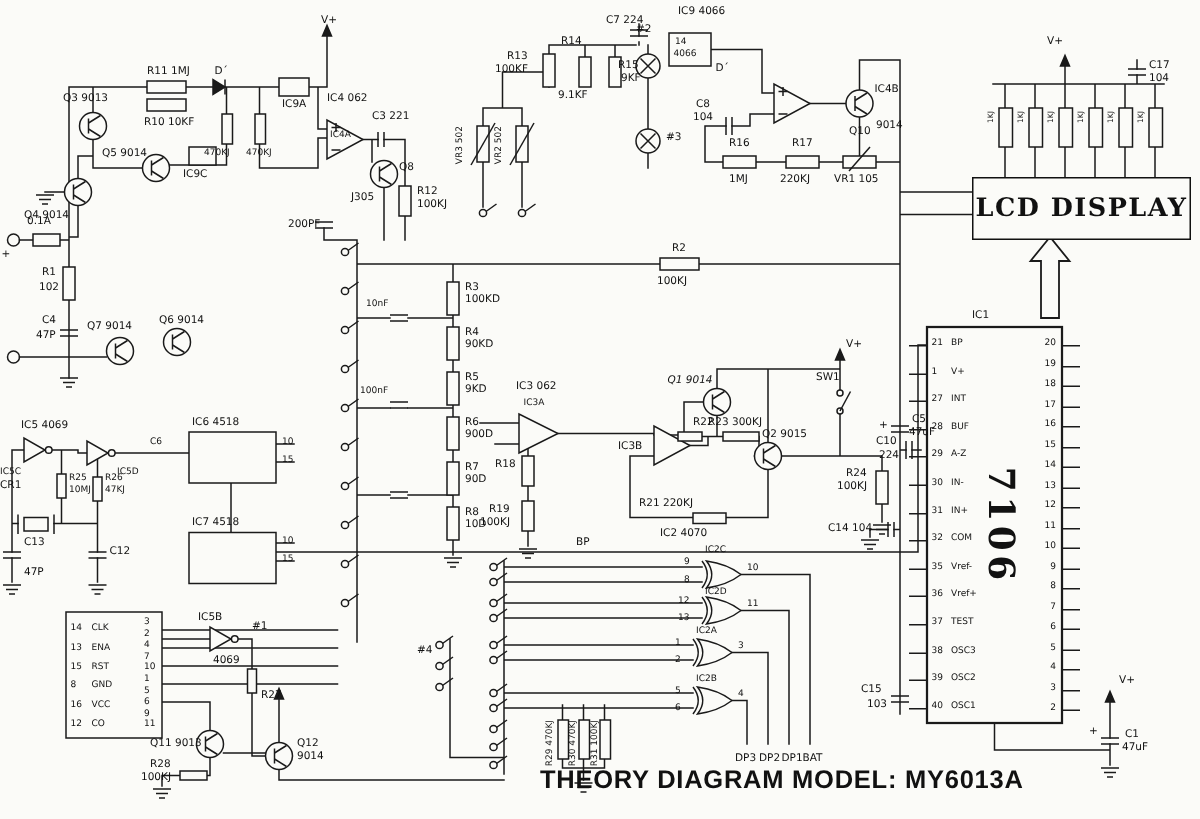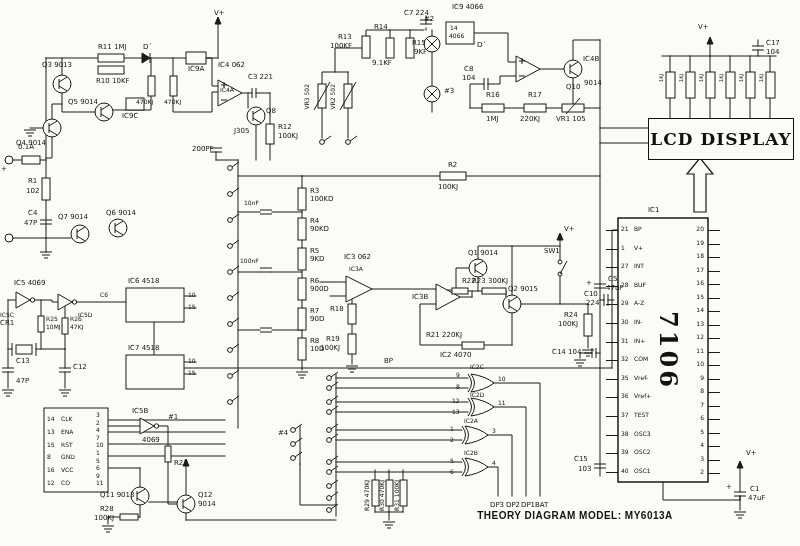--- a/index.html
+++ b/index.html
@@ -11,22 +11,22 @@
   .pin{position:absolute;font-size:6px;line-height:1;white-space:nowrap}
   .stub{position:absolute;height:1px;width:12px;background:#1a1a1a}
   .lcd-box{position:absolute;left:648px;top:118px;width:144px;height:40px;border:1.6px solid #111;
            background:#fbfbf8;display:flex;align-items:center;justify-content:center;
            font-family:"DejaVu Serif",serif;font-weight:bold;font-size:17px;letter-spacing:1px}
   .chip-7106{position:absolute;left:628px;top:336px;width:80px;text-align:center;
              font-family:"DejaVu Serif",serif;font-weight:bold;font-size:24px;letter-spacing:3px;
              transform:rotate(90deg)}
   .ic8{position:absolute;left:44px;top:408px;width:64px;height:84px}
   .ic8 .pin{position:absolute}
-  .title{position:absolute;left:360px;top:510px;width:430px;text-align:center;
-         font-family:"Liberation Sans",sans-serif;font-weight:600;font-size:10px;letter-spacing:.5px}
+  .title{position:absolute;left:360px;top:510px;width:430px;
+         font-family:"Liberation Sans",sans-serif;font-weight:600;font-size:17px;letter-spacing:.5px}
 </style>
 </head>
 <body>
 
 <div class="stage">
 
   <svg width="800" height="546" viewBox="0 0 800 546">
     <defs>
       <g id="gnd" stroke="#1a1a1a">
         <line x1="-6" y1="0" x2="6" y2="0"></line>
@@ -359,21 +359,21 @@
       <span class="lb" style="left: 310px; top: 338px;">R8</span>
       <span class="lb" style="left: 310px; top: 346px;">10D</span>
       <span class="lb" style="left: 244px; top: 200px; font-size: 6px;">10nF</span>
       <span class="lb" style="left: 240px; top: 258px; font-size: 6px;">100nF</span>
       <span class="lb" style="left: 344px; top: 254px;">IC3 062</span>
       <span class="lb" style="left: 349px; top: 266px; font-size: 6px;">IC3A</span>
       <span class="lb" style="left: 330px; top: 306px;">R18</span>
       <span class="lb" style="left: 326px; top: 336px;">R19</span>
       <span class="lb" style="left: 320px; top: 345px;">100KJ</span>
       <span class="lb" style="left: 412px; top: 294px;">IC3B</span>
-      <span class="lb" style="left: 468px; top: 250px;">Q1 9014</span>
+      <span class="lb" style="left: 445px; top: 250px; font-style: italic;">Q1 9014</span>
       <span class="lb" style="left: 450px; top: 278px; margin-left: 12px;">R22</span>
       <span class="lb" style="left: 472px; top: 278px;">R23 300KJ</span>
       <span class="lb" style="left: 508px; top: 286px;">Q2 9015</span>
       <span class="lb" style="left: 426px; top: 332px;">R21 220KJ</span>
       <span class="lb" style="left: 564px; top: 312px;">R24</span>
       <span class="lb" style="left: 558px; top: 321px;">100KJ</span>
       <span class="lb" style="left: 544px; top: 248px;">SW1</span>
       <span class="lb" style="left: 564px; top: 226px;">V+</span>
       <span class="lb" style="left: 608px; top: 276px;">C5</span>
       <span class="lb" style="left: 606px; top: 285px;">47uF</span>

